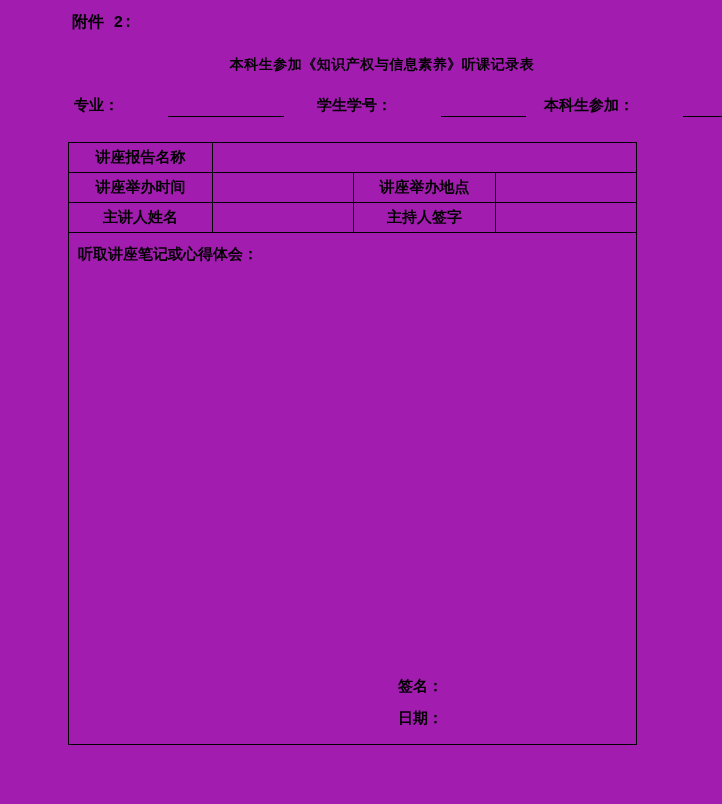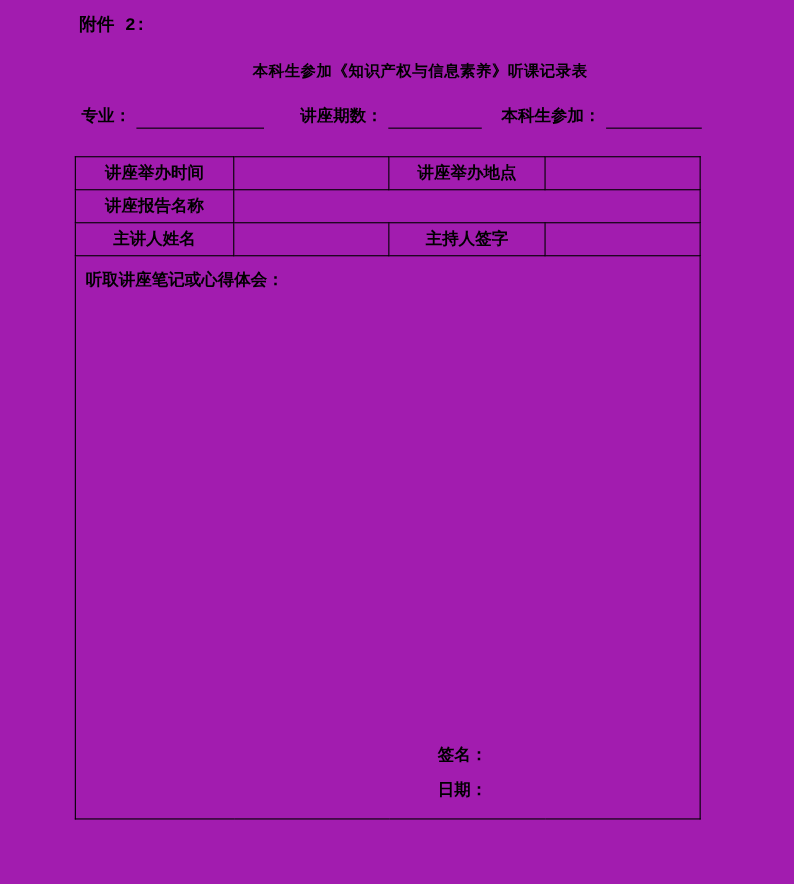--- a/index.html
+++ b/index.html
@@ -36,21 +36,21 @@
   }
   .student-row {
     position: absolute;
     left: 74px;
     top: 97px;
     display: flex;
     align-items: flex-end;
     font-size: 15px;
     white-space: nowrap;
   }
-  .student-field { display: flex; align-items: flex-end; }
+  .student-field { display: flex; align-items: flex-end; gap: 44px; }
   .student-field .fl { margin-right: 5px; line-height: 20px; }
   .u-line {
     display: inline-block;
     height: 19px;
     border-bottom: 1px solid #000;
   }
   .u-major   { width: 116px; margin-right: 33px; }
   .u-id      { width: 85px;  margin-right: 18px; }
   .u-name    { width: 87px; }
 
@@ -109,46 +109,46 @@
   <div class="attachment">附件 2:</div>
 
   <div class="doc-title">本科生参加《知识产权与信息素养》听课记录表</div>
 
   <div class="student-row">
     <div class="student-field">
       <span class="fl">专业：</span>
       <span class="u-line u-major"></span>
     </div>
     <div class="student-field">
-      <span class="fl">讲座期数：</span>
+      <span class="fl">学生学号：</span>
       <span class="u-line u-id"></span>
     </div>
     <div class="student-field">
       <span class="fl">本科生参加：</span>
       <span class="u-line u-name"></span>
     </div>
   </div>
 
   <table class="record">
     <colgroup>
       <col style="width:144px">
       <col style="width:141px">
       <col style="width:142px">
       <col style="width:141px">
     </colgroup>
     <tbody>
         <tr class="hrow">
+      <td class="lbl">讲座报告名称</td>
+      <td class="val" colspan="3"></td>
+    </tr>
+    <tr class="hrow">
       <td class="lbl">讲座举办时间</td>
       <td class="val"></td>
       <td class="lbl">讲座举办地点</td>
       <td class="val"></td>
-    </tr>
-    <tr class="hrow">
-      <td class="lbl">讲座报告名称</td>
-      <td class="val" colspan="3"></td>
     </tr>
     <tr class="hrow">
       <td class="lbl">主讲人姓名</td>
       <td class="val"></td>
       <td class="lbl">主持人签字</td>
       <td class="val"></td>
     </tr>
     <tr>
       <td class="big-cell" colspan="4">
         <div class="big-inner">

